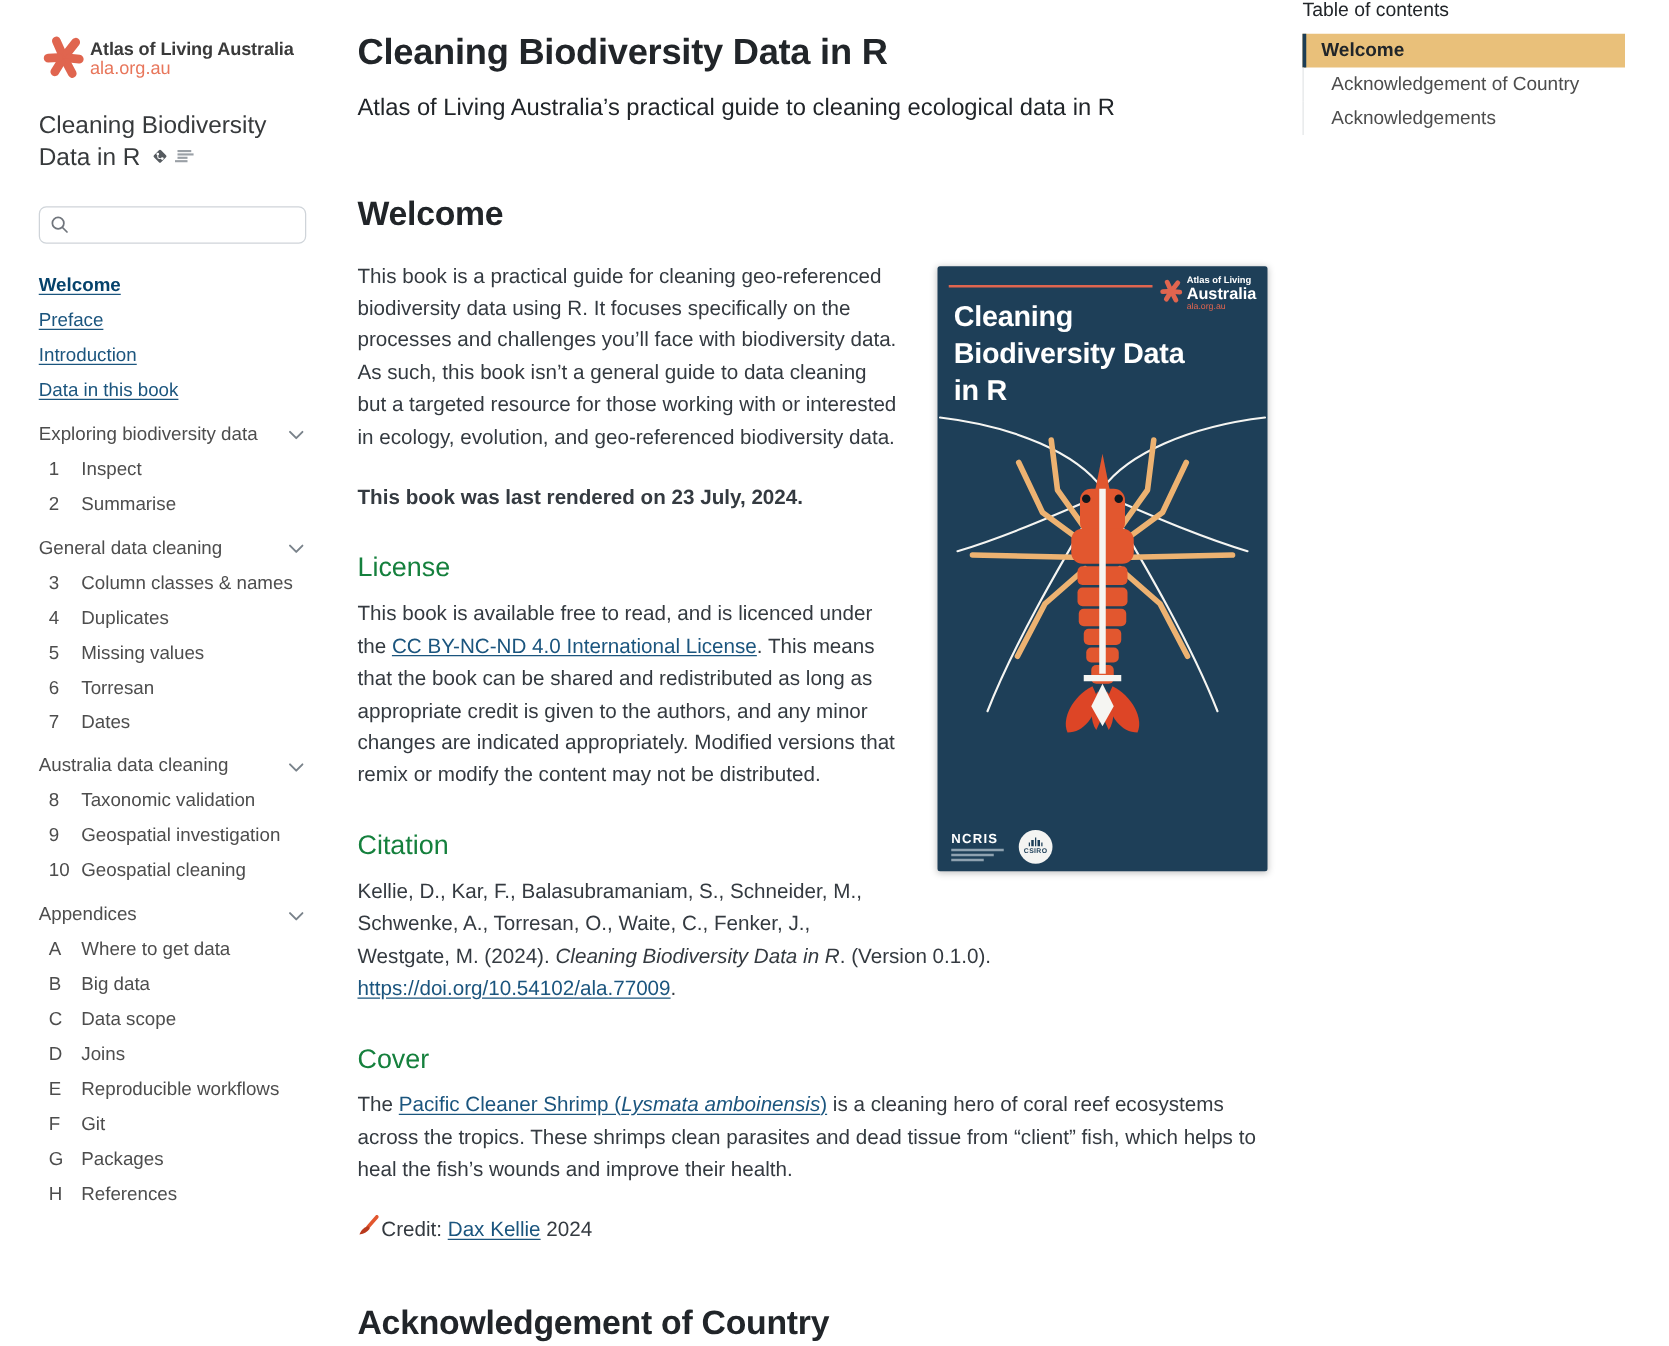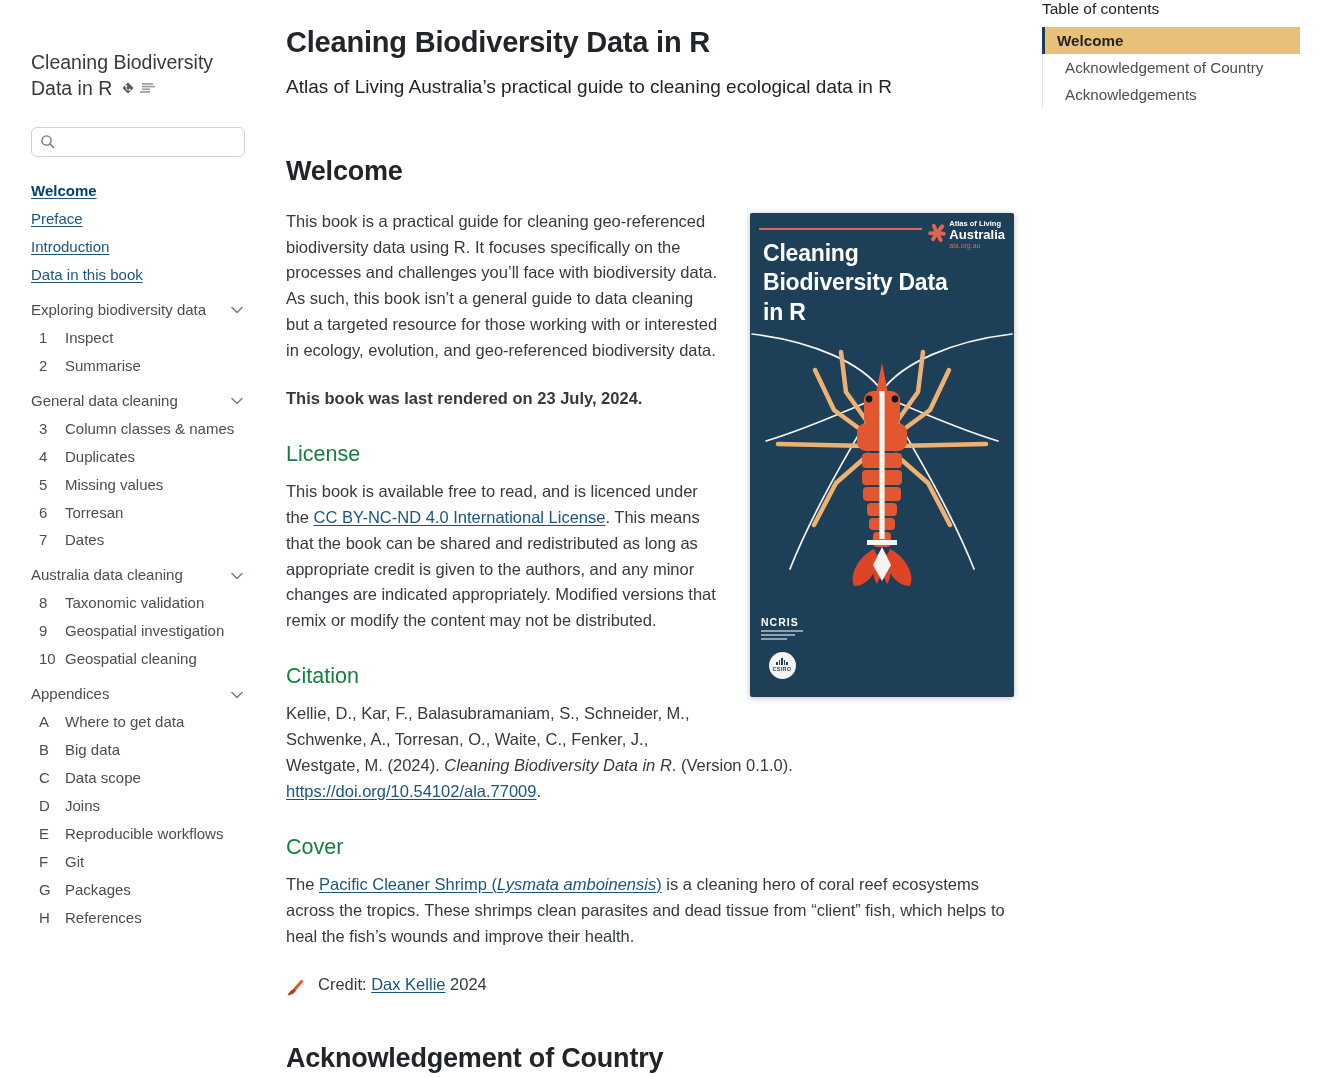--- a/index.html
+++ b/index.html
@@ -36,40 +36,40 @@
   
   .main { flex:0 0 749px; width:749px; padding:26px 0 0 21px; }
   .page-title { font-size:29px; font-weight:bold; color:#212529; letter-spacing:-0.2px; }
   .subtitle { font-size:19px; color:#212529; margin-top:16px; line-height:1.3; }
   .section-h1 { font-size:27px; font-weight:bold; color:#212529; margin-top:56px; letter-spacing:-0.2px; }
   .main p { font-size:16.5px; line-height:1.57; margin-top:22px; color:#343a40; }
   .rendered-note { font-weight:bold; color:#343a40; }
   .anchor-h3 { font-size:21.5px; font-weight:400; color:#15803d; margin-top:30px; }
   .anchor-h3 + p { margin-top:12px; }
   a, .link { color:#1B557E; text-decoration:underline; text-underline-offset:2px; cursor:pointer; }
-  .credit-line { display:flex; align-items:flex-end; gap:15px; }
+  .credit-line { display:flex; align-items:flex-start; gap:2px; }
   .brush-svg { width:17px; height:17px; flex:0 0 auto; }
   .ack-h1 { font-size:27px; font-weight:bold; color:#212529; margin-top:46px; padding-bottom:14px;
             border-bottom:1px solid #dee2e6; letter-spacing:-0.2px; }
 
   
   .book-cover { float:right; width:264px; height:484px; margin:26px 0 46px 30px; position:relative;
                 background:#1E3F58; overflow:hidden; border-radius:2px;
                 box-shadow:0 1px 6px rgba(0,0,0,.25); cursor:pointer; }
   .cover-topline { position:absolute; left:9px; top:15px; width:163px; height:2px; background:#E0654F; }
   .cover-brand { position:absolute; right:9px; top:6px; display:flex; align-items:flex-start; }
   .cover-brand .ala-mark-svg { width:22px; height:22px; margin-top:3px; }
   .cb-text { margin-left:1px; }
   .cb-top { font-size:7.5px; font-weight:bold; color:#fff; }
   .cb-main { font-size:13px; font-weight:bold; color:#fff; line-height:1; }
   .cb-url { font-size:7px; color:#E0654F; margin-top:1px; }
   .cover-title { position:absolute; left:13px; top:26px; width:208px; font-size:23px; font-weight:bold;
                  color:#fff; line-height:1.28; letter-spacing:-0.2px; }
   .shrimp-svg { position:absolute; left:0; top:0; width:264px; height:376px; }
-  .cover-logos { position:absolute; left:11px; bottom:18px; display:flex; align-items:center; gap:12px;flex-direction:column; }
+  .cover-logos { position:absolute; left:11px; bottom:6px; display:flex; align-items:center; gap:12px; }
   .ncris { color:#fff; }
   .ncris-label { font-size:10.5px; font-weight:bold; letter-spacing:1px; color:#fff; }
   .ncris-bars div { height:2px; background:#8fa2b0; margin-top:2px; }
   .csiro-circle { width:27px; height:27px; border-radius:50%; background:#f4f4f2; display:flex;
                   flex-direction:column; align-items:center; justify-content:center; }
   .csiro-bars { display:flex; align-items:flex-end; gap:1px; height:7px; }
   .csiro-bars div { width:1.5px; background:#1E3F58; }
   .csiro-label { font-size:5.5px; font-weight:bold; color:#1E3F58; letter-spacing:.3px; margin-top:1px; }
 
   
@@ -95,20 +95,29 @@
         <rect x="16.5" y="3" width="7" height="16" rx="3.5" transform="rotate(212 20 20)"></rect>
         <rect x="16.5" y="4" width="7" height="15" rx="3.5" transform="rotate(268 20 20)"></rect>
       </g>
     </symbol>
   </defs>
 </svg>
 
 <div class="page">
 
   <aside class="sidebar">
+    <div class="brand">
+      <svg class="ala-mark-svg">
+          <use href="#ala-mark"></use>
+        </svg>
+      <div class="brand-text">
+        <div class="brand-name">Atlas of Living Australia</div>
+        <div class="brand-url">ala.org.au</div>
+      </div>
+    </div>
 
     <div class="book-title-row">
       <span>Cleaning Biodiversity Data in R</span><span class="title-icons"><svg width="14" height="14" viewBox="0 0 14 14">
             <rect x="3" y="3" width="8" height="8" rx="1.2" fill="#565b60" transform="rotate(45 7 7)"></rect>
             <circle cx="5.2" cy="5.2" r="1.1" fill="#fff"></circle>
             <circle cx="8.8" cy="8.8" r="1.1" fill="#fff"></circle>
             <path d="M5.2 6.2 L5.2 7.4 Q5.2 8.8 6.6 8.8 L7.6 8.8" fill="none" stroke="#fff" stroke-width="0.9"></path>
           </svg><svg width="15" height="13" viewBox="0 0 15 13">
             <g fill="#9aa0a6">
               <rect x="2" y="1" width="11" height="1.7"></rect>

